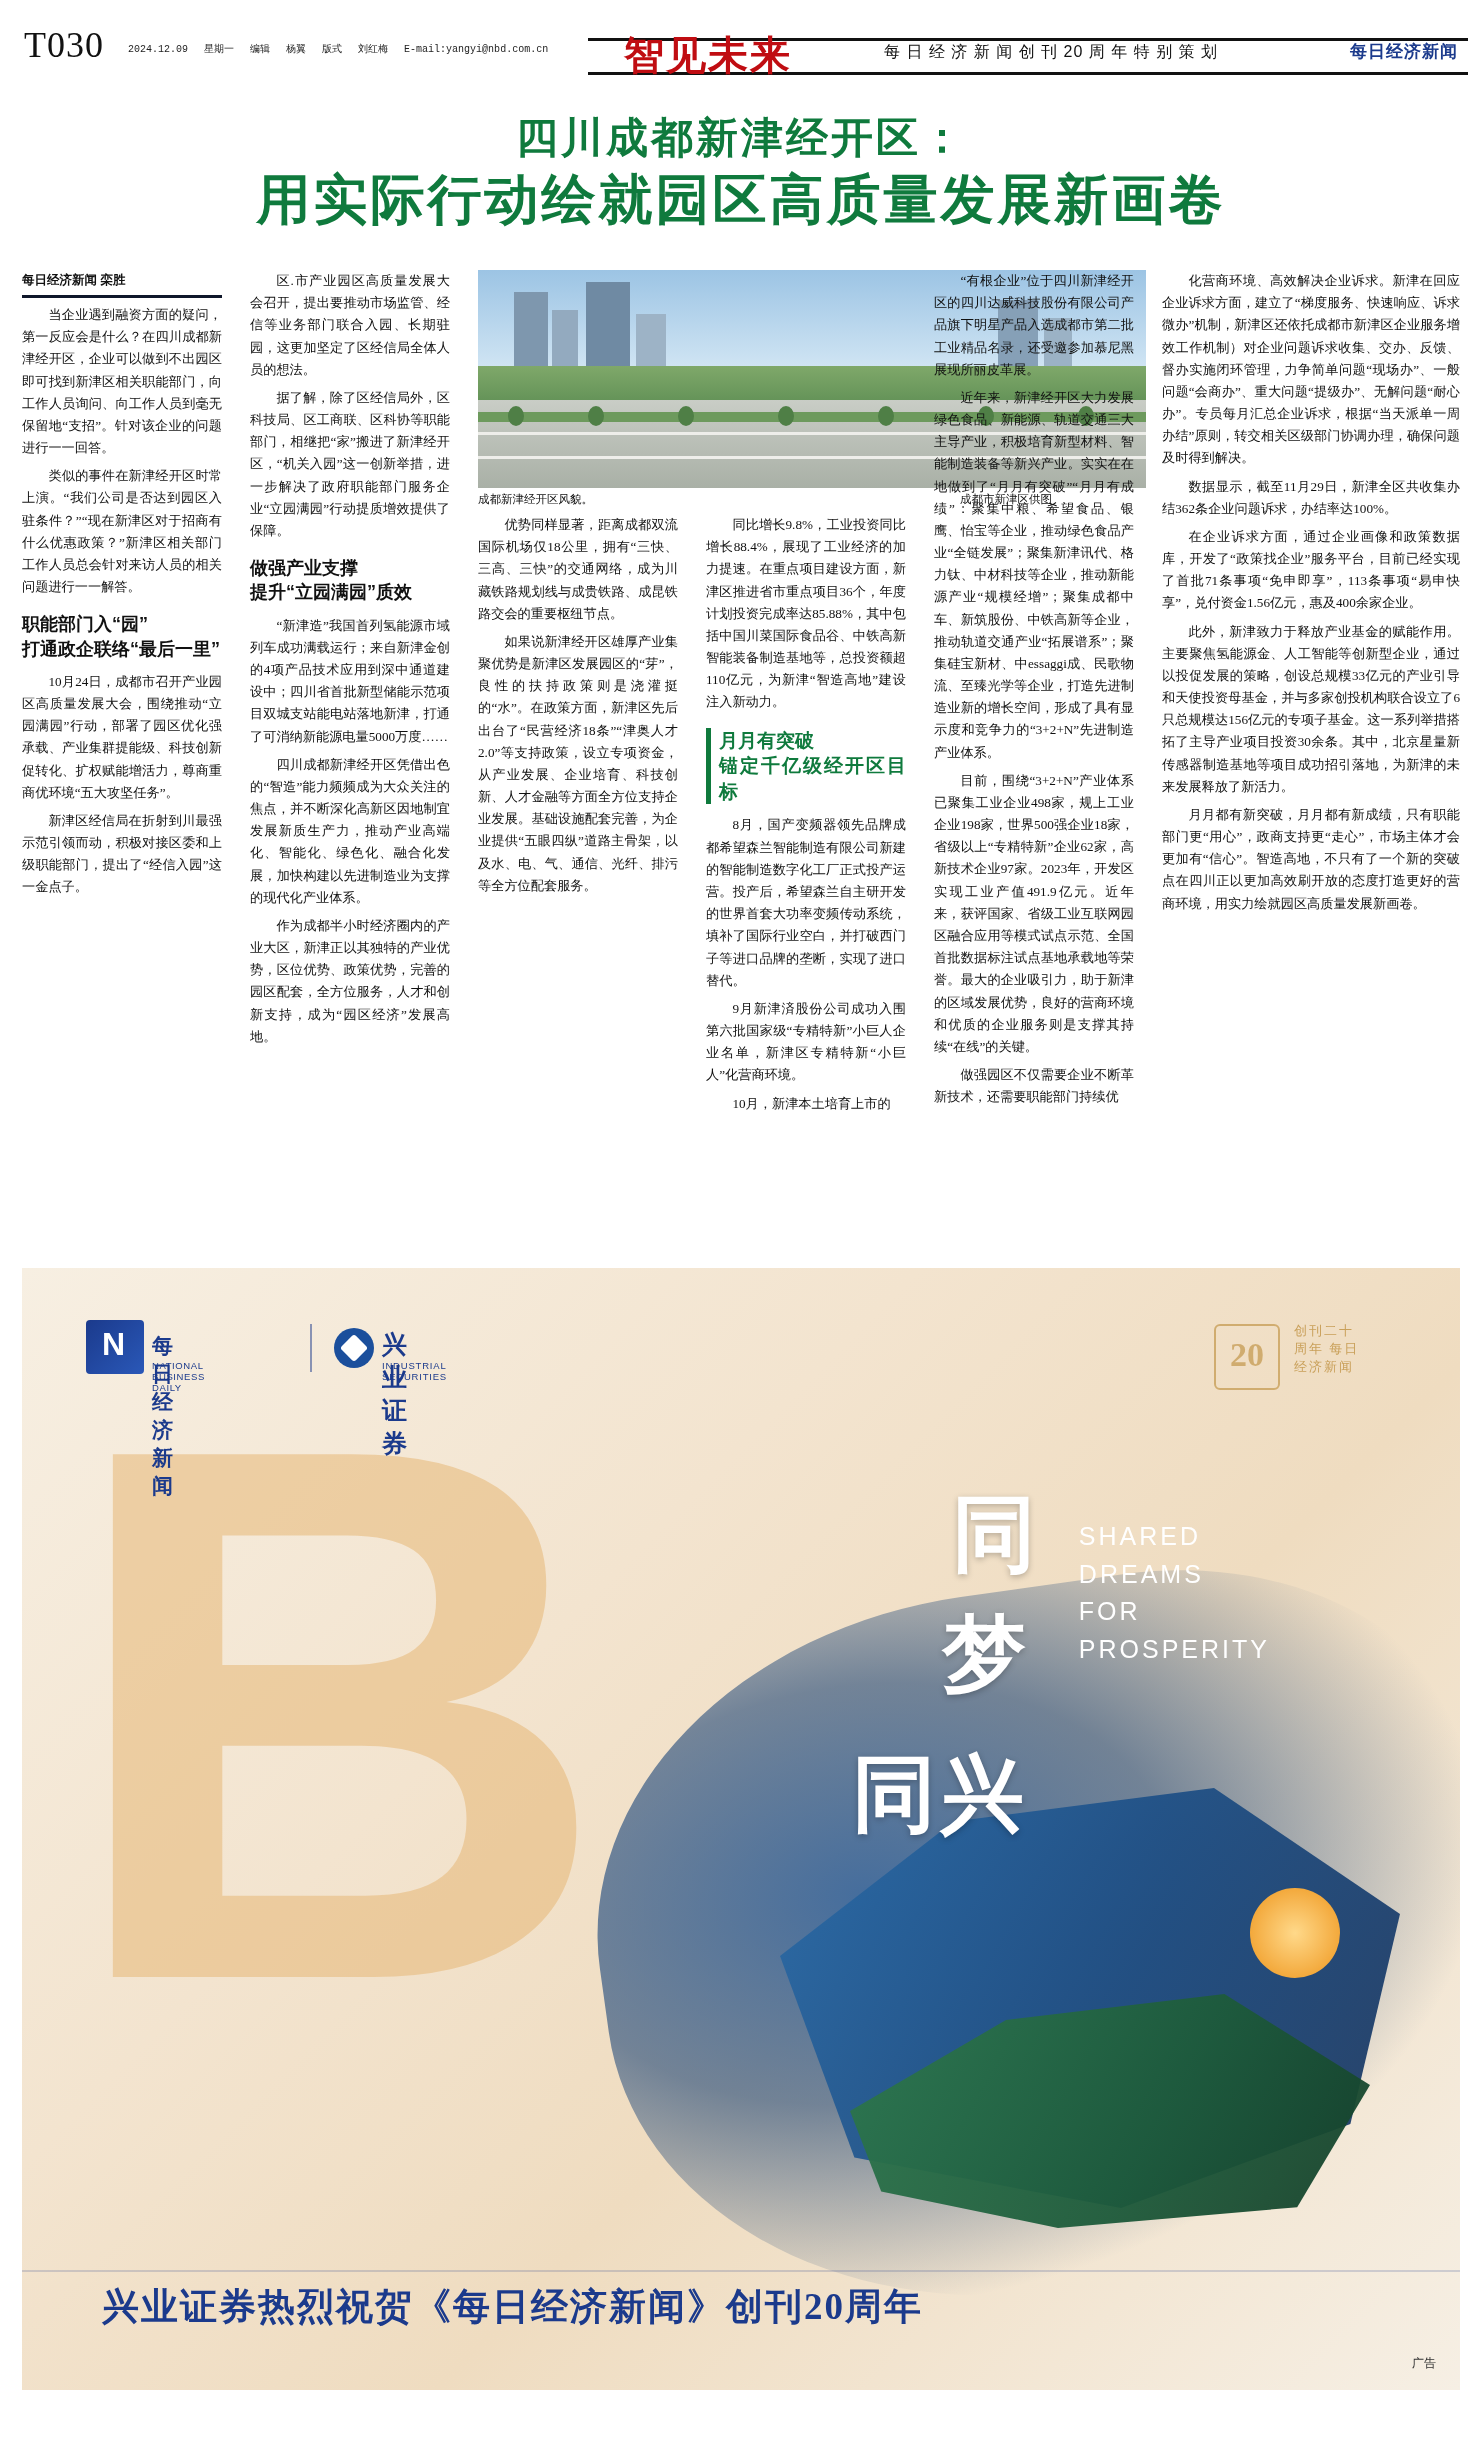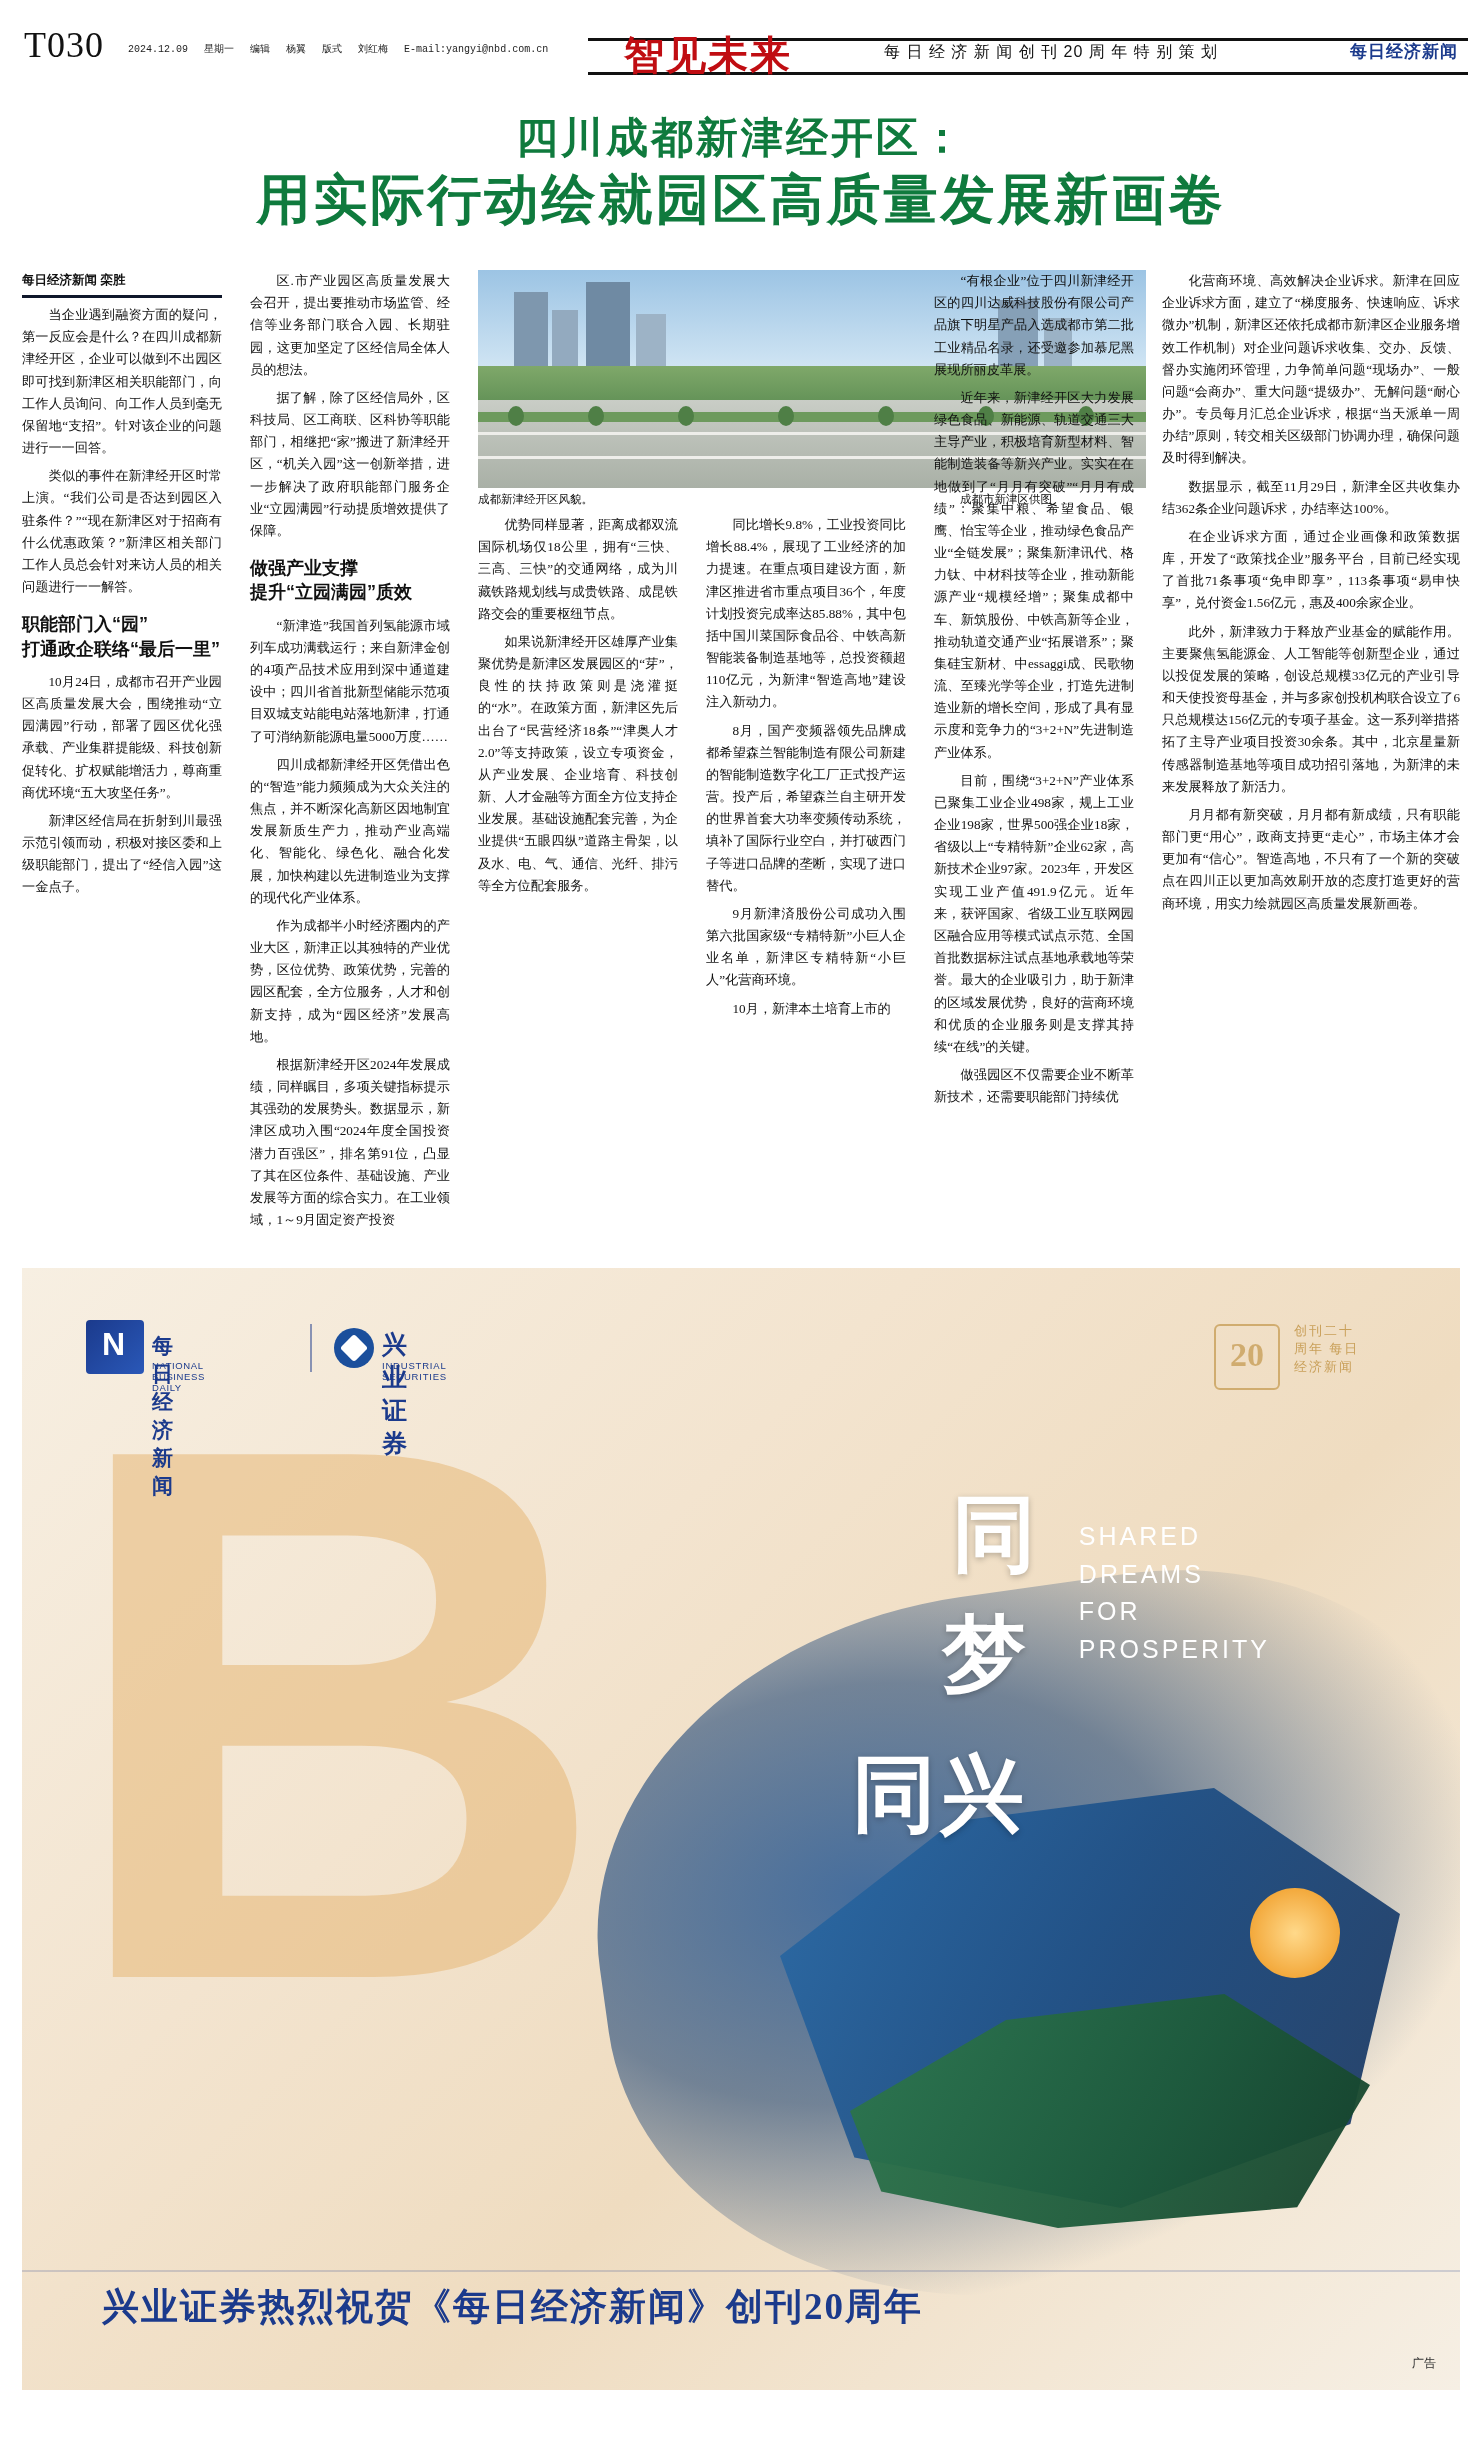--- a/index.html
+++ b/index.html
@@ -317,30 +317,33 @@
     <div class="col" id="c2">
       <p>区.市产业园区高质量发展大会召开，提出要推动市场监管、经信等业务部门联合入园、长期驻园，这更加坚定了区经信局全体人员的想法。</p>
       <p>据了解，除了区经信局外，区科技局、区工商联、区科协等职能部门，相继把“家”搬进了新津经开区，“机关入园”这一创新举措，进一步解决了政府职能部门服务企业“立园满园”行动提质增效提供了保障。</p>
       <div class="subhead">
         <div>做强产业支撑</div>
         <div>提升“立园满园”质效</div>
       </div>
       <p>“新津造”我国首列氢能源市域列车成功满载运行；来自新津金创的4项产品技术应用到深中通道建设中；四川省首批新型储能示范项目双城支站能电站落地新津，打通了可消纳新能源电量5000万度……</p>
       <p>四川成都新津经开区凭借出色的“智造”能力频频成为大众关注的焦点，并不断深化高新区因地制宜发展新质生产力，推动产业高端化、智能化、绿色化、融合化发展，加快构建以先进制造业为支撑的现代化产业体系。</p>
       <p>作为成都半小时经济圈内的产业大区，新津正以其独特的产业优势，区位优势、政策优势，完善的园区配套，全方位服务，人才和创新支持，成为“园区经济”发展高地。</p>
-      <p>根据新津经开区2024年发展成绩，同样瞩目，多项关键指标提示其强劲的发展势头。数据显示，新津区成功入围“2024年度全国投资潜力百强区”，排名第91位，凸显了其在区位条件、基础设施、产业发展等方面的综合实力。在工业领域，1～9月固定资产投资</p>
     </div>
 
     <div class="col" id="c3" style="top:244px;">
       <p>优势同样显著，距离成都双流国际机场仅18公里，拥有“三快、三高、三快”的交通网络，成为川藏铁路规划线与成贵铁路、成昆铁路交会的重要枢纽节点。</p>
       <p>如果说新津经开区雄厚产业集聚优势是新津区发展园区的“芽”，良性的扶持政策则是浇灌挺的“水”。在政策方面，新津区先后出台了“民营经济18条”“津奥人才2.0”等支持政策，设立专项资金，从产业发展、企业培育、科技创新、人才金融等方面全方位支持企业发展。基础设施配套完善，为企业提供“五眼四纵”道路主骨架，以及水、电、气、通信、光纤、排污等全方位配套服务。</p>
     </div>
 
     <div class="col" id="c4" style="top:244px;">
       <p>同比增长9.8%，工业投资同比增长88.4%，展现了工业经济的加力提速。在重点项目建设方面，新津区推进省市重点项目36个，年度计划投资完成率达85.88%，其中包括中国川菜国际食品谷、中铁高新智能装备制造基地等，总投资额超110亿元，为新津“智造高地”建设注入新动力。</p>
+      <div class="subhead-green subhead-box">
+        <div>月月有突破</div>
+        <div>锚定千亿级经开区目标</div>
+      </div>
       <p>8月，国产变频器领先品牌成都希望森兰智能制造有限公司新建的智能制造数字化工厂正式投产运营。投产后，希望森兰自主研开发的世界首套大功率变频传动系统，填补了国际行业空白，并打破西门子等进口品牌的垄断，实现了进口替代。</p>
       <p>9月新津済股份公司成功入围第六批国家级“专精特新”小巨人企业名单，新津区专精特新“小巨人”化营商环境。</p>
       <p>10月，新津本土培育上市的</p>
     </div>
 
     <div class="col" id="c5">
       <p>“有根企业”位于四川新津经开区的四川达威科技股份有限公司产品旗下明星产品入选成都市第二批工业精品名录，还受邀参加慕尼黑展现所丽皮革展。</p>
       <p>近年来，新津经开区大力发展绿色食品、新能源、轨道交通三大主导产业，积极培育新型材料、智能制造装备等新兴产业。实实在在地做到了“月月有突破”“月月有成绩”：聚集中粮、希望食品、银鹰、怡宝等企业，推动绿色食品产业“全链发展”；聚集新津讯代、格力钛、中材科技等企业，推动新能源产业“规模经增”；聚集成都中车、新筑股份、中铁高新等企业，推动轨道交通产业“拓展谱系”；聚集硅宝新材、中essaggi成、民歌物流、至臻光学等企业，打造先进制造业新的增长空间，形成了具有显示度和竞争力的“3+2+N”先进制造产业体系。</p>
       <p>目前，围绕“3+2+N”产业体系已聚集工业企业498家，规上工业企业198家，世界500强企业18家，省级以上“专精特新”企业62家，高新技术企业97家。2023年，开发区实现工业产值491.9亿元。近年来，获评国家、省级工业互联网园区融合应用等模式试点示范、全国首批数据标注试点基地承载地等荣誉。最大的企业吸引力，助于新津的区域发展优势，良好的营商环境和优质的企业服务则是支撑其持续“在线”的关键。</p>
       <p>做强园区不仅需要企业不断革新技术，还需要职能部门持续优</p>

